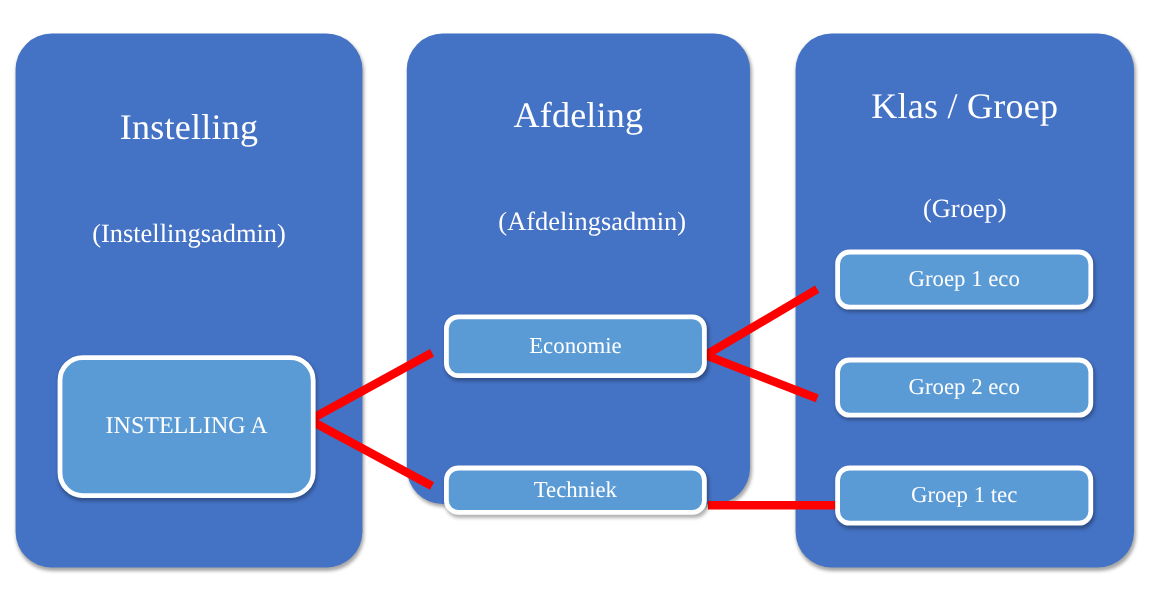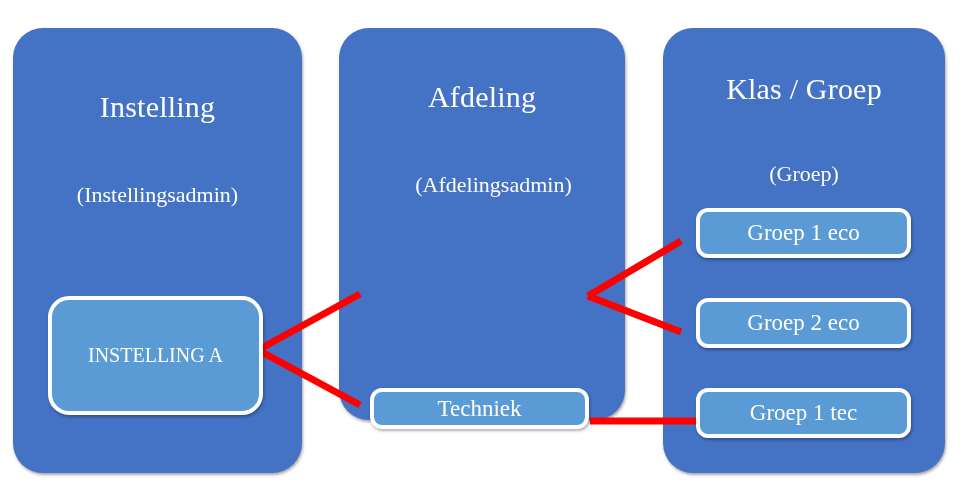--- a/index.html
+++ b/index.html
@@ -46,21 +46,21 @@
   .node {
     position: absolute;
     background: #5b9bd5;
     border: 4px solid #ffffff;
     border-radius: 12px;
     box-sizing: border-box;
     display: flex;
     align-items: center;
     justify-content: center;
     color: #ffffff;
-    font-size: 23px;
+    font-size: 19px;
     font-weight: 400;
     box-shadow: 1px 2px 3px rgba(0,0,0,0.30);
     text-align: center;
   }
   .node.big {
     border-radius: 21px;
     font-size: 20px;
   }
   #connectors {
     position: absolute;
@@ -96,19 +96,20 @@
       <line x1="258" y1="350" x2="360" y2="294"></line>
       <line x1="258" y1="350" x2="360" y2="405"></line>
       <line x1="588" y1="296" x2="681" y2="241"></line>
       <line x1="588" y1="296" x2="681" y2="332"></line>
       <line x1="590" y1="421" x2="698" y2="421"></line>
     </g>
   </svg>
 
   <div class="node big" style="left:48px; top:296px; width:215px; height:119px;">INSTELLING A</div>
 
+  <div class="node" style="left:370px; top:262px; width:219px; height:53px;">Economie</div>
   <div class="node" style="left:370px; top:388px; width:219px; height:41px;">Techniek</div>
 
   <div class="node" style="left:696px; top:208px; width:215px; height:50px;">Groep 1 eco</div>
   <div class="node" style="left:696px; top:298px; width:215px; height:50px;">Groep 2 eco</div>
   <div class="node" style="left:696px; top:388px; width:215px; height:50px;">Groep 1 tec</div>
 
 </div>
 
 </body></html>

